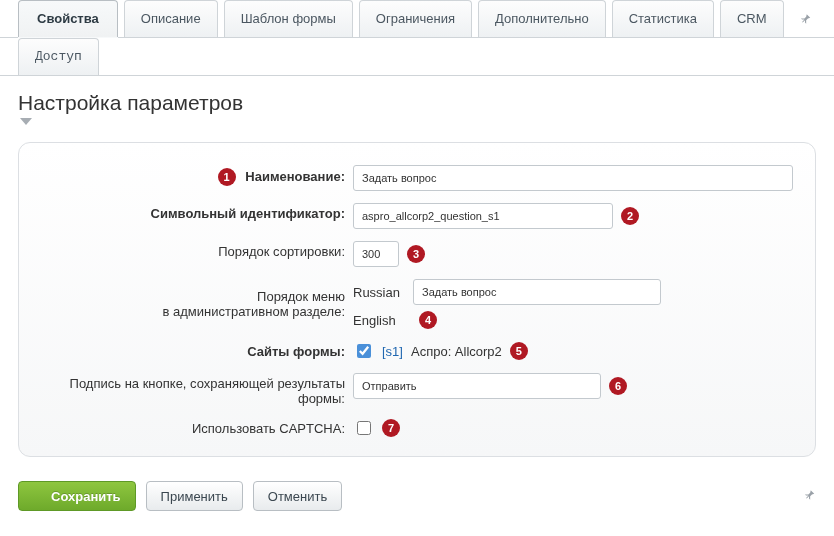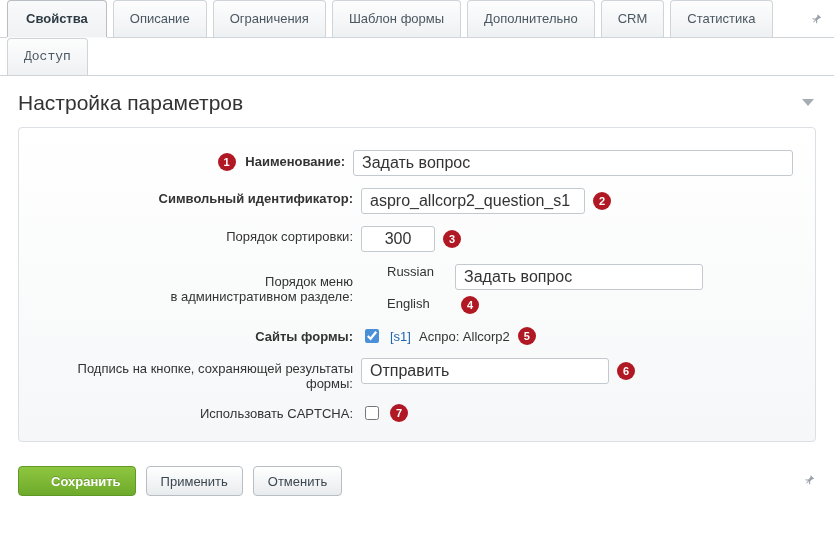--- a/index.html
+++ b/index.html
@@ -7,21 +7,21 @@
     margin: 0;
     font-family: Arial, Helvetica, sans-serif;
     font-size: 13px;
     color: #333;
     background: #fff;
     width: 834px;
   }
   .tabs-row {
     display: flex;
     align-items: stretch;
-    padding: 0 7px;
+    padding: 0 18px;
     position: relative;
     border-bottom: 1px solid #cfd4d8;
     background: #fff;
     height: 38px;
   }
   .tab {
     padding: 10px 16px;
     margin-right: 6px;
     border: 1px solid #cfd4d8;
     border-bottom: none;
@@ -47,38 +47,38 @@
     color: #9aa1a8;
     cursor: pointer;
     padding: 4px;
   }
   .pin svg { display:block; }
   .panel-body {
     border-top: 1px solid #fff;
   }
   .section-title-row{
     display:flex;
-    align-items:center;
     padding: 14px 18px 8px;
+    flex-direction: column;
   }
   .section-title {
     font-size: 21px;
     color: #333;
     flex:1;
   }
   .collapse-chevron{
     color:#a7adb3;
     cursor:pointer;
   }
   .form-box{
     margin: 4px 18px 14px;
     border:1px solid #dcdfe3;
-    border-radius:4px;
+    border-radius:12px;
     background: linear-gradient(#fff,#f6f7f8);
-    padding: 22px 22px 18px;
+    padding: 22px 14px 18px;
   }
   .form-row{
     display:flex;
     align-items:flex-start;
     margin-bottom: 12px;
   }
   .label-col{
     width: 320px;
     text-align: right;
     padding-right: 8px;
@@ -94,35 +94,35 @@
     flex:1;
     display:flex;
     align-items:center;
     gap:8px;
     flex-wrap:wrap;
   }
   input[type=text]{
     border:1px solid #c3c9ce;
     border-radius:3px;
     padding:4px 8px;
-    font-size:16px;
+    font-size:11px;
     color:#333;
     background:#fff;
     height:26px;
   }
   .w-full{ width: 440px; }
-  .w-med{ width: 224px; }
-  .w-sm{ width: 74px; text-align: center; }
+  .w-med{ width: 260px; }
+  .w-sm{ width: 46px; }
   .w-248{ width:248px; }
   .lang-stack{
     display:flex;
     flex-direction:column;
     gap:6px;
   }
-  .lang-line{ display:flex; align-items:flex-start; gap:16px;margin-left:26px; }
+  .lang-line{ display:flex; align-items:center; gap:8px; }
   .lang-label{ width:52px; }
   .badge{
     width:18px; height:18px;
     border-radius:50%;
     background:#b01923;
     color:#fff;
     font-size:11px;
     font-weight:bold;
     display:inline-flex;
     align-items:center;
@@ -158,25 +158,25 @@
     padding-left:32px;
   }
   .footer-pin{ margin-left:auto; color:#9aa1a8; cursor:pointer; }
 </style>
 </head>
 <body>
 
 <div class="tabs-row">
   <div class="tab active">Свойства</div>
   <div class="tab">Описание</div>
+  <div class="tab">Шаблон формы</div>
   <div class="tab">Ограничения</div>
-  <div class="tab">Шаблон формы</div>
   <div class="tab">Дополнительно</div>
+  <div class="tab">Статистика</div>
   <div class="tab">CRM</div>
-  <div class="tab">Статистика</div>
   <div class="pin">
     <svg width="14" height="14" viewBox="0 0 24 24" fill="currentColor">
         <path d="M14 3l7 7-4 1-3 3v6l-2-2v-4l-4 4-1-1 4-4H7l-2-2h6l3-3 1-4z"></path>
       </svg>
   </div>
 </div>
 
 <div class="tabs-row" style="height:38px;font-family:Liberation Mono, monospace;">
   <div class="tab">Доступ</div>
 </div>

